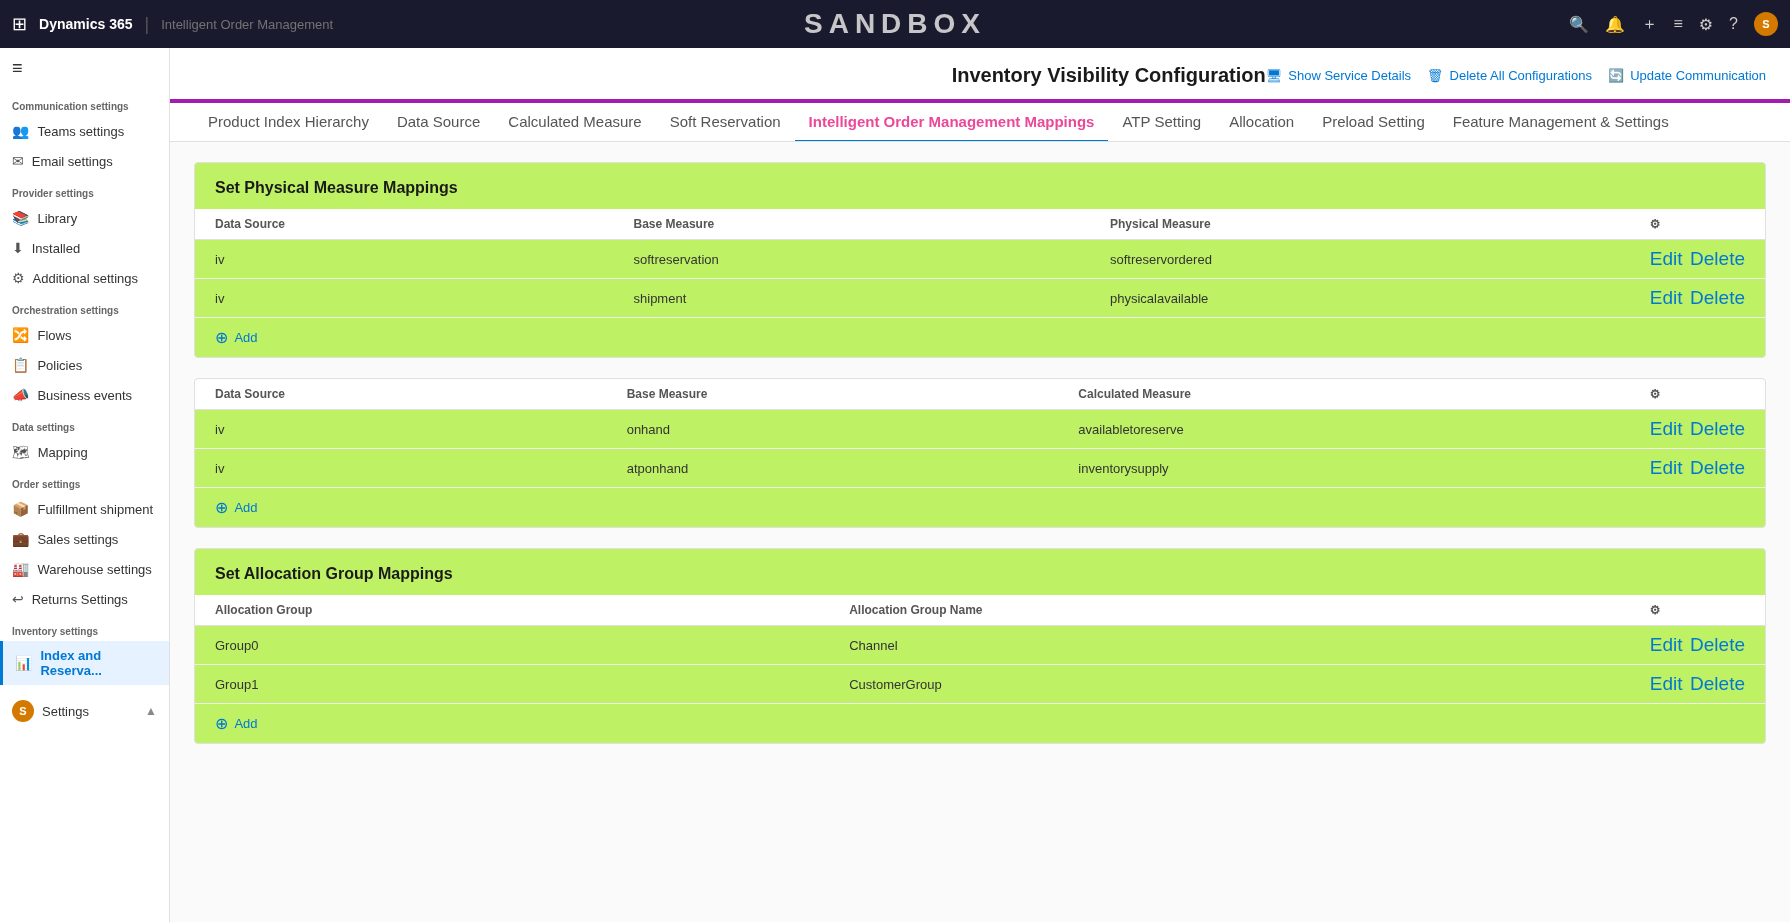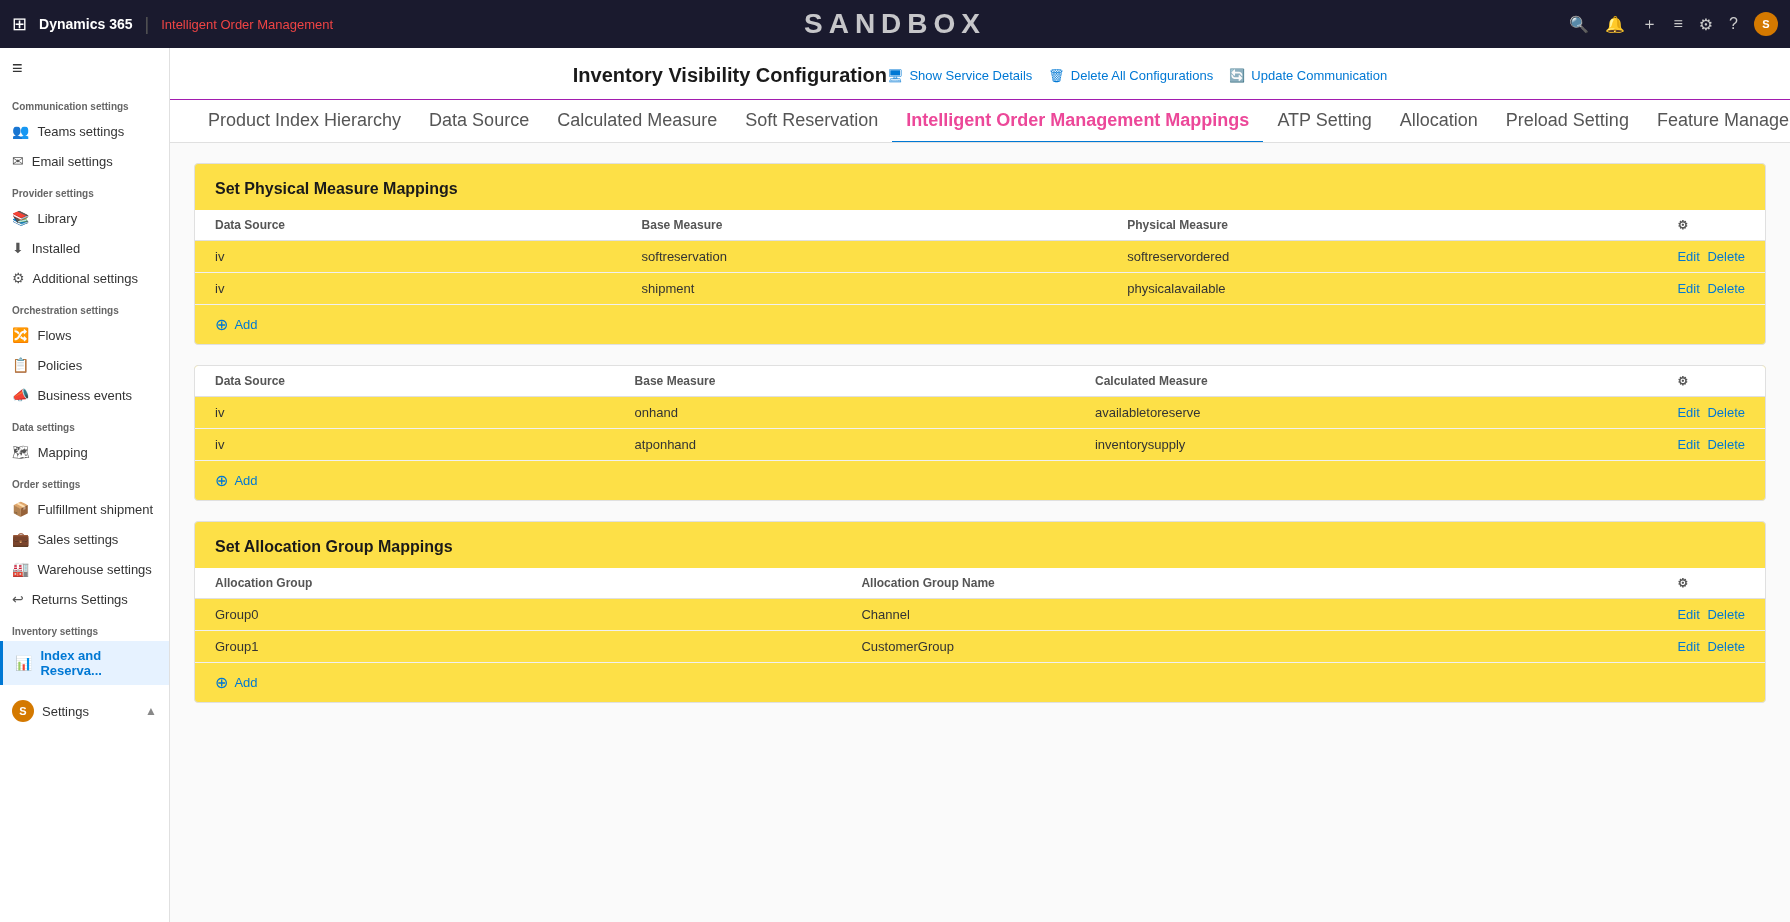--- a/index.html
+++ b/index.html
@@ -12,21 +12,21 @@
       height: 48px;
       display: flex;
       align-items: center;
       padding: 0 12px;
       gap: 12px;
       flex-shrink: 0;
     }
     .topnav-grid { font-size: 18px; cursor: pointer; }
     .topnav-brand { display: flex; align-items: center; gap: 8px; font-size: 14px; font-weight: 600; color: #fff; }
     .topnav-divider { color: #555; font-size: 18px; }
-    .topnav-app { font-size: 13px; color: #ef4444; }
+    .topnav-app { font-size: 13px; color: #737373; }
     .topnav-sandbox { position: absolute; left: 50%; transform: translateX(-50%); font-size: 28px; font-weight: 700; color: #e5e5e5; letter-spacing: 6px; opacity: 0.85; }
     .topnav-actions { margin-left: auto; display: flex; align-items: center; gap: 16px; }
     .topnav-icon { color: #ccc; cursor: pointer; font-size: 16px; }
 
     
     .app-body { display: flex; flex: 1; overflow: hidden; }
 
     
     .sidebar {
       width: 170px;
@@ -83,23 +83,23 @@
       overflow-y: auto;
       background: #fff;
       display: flex;
       flex-direction: column;
     }
 
     
     .page-header {
       display: flex;
       align-items: center;
-      justify-content: center;
+      justify-content: flex-end;
       padding: 16px 24px 12px;
-      border-bottom: 1px solid #a21caf;
+      border-bottom: 4px solid #a21caf;
       flex-shrink: 0;
     }
     .page-title { font-size: 20px; font-weight: 600; color: #1a1a1a; }
     .header-actions { display: flex; align-items: center; gap: 16px; }
     .header-action-btn {
       display: flex; align-items: center; gap: 6px;
       color: #0078d4; cursor: pointer; font-size: 13px;
       background: none; border: none;
     }
 
@@ -109,37 +109,37 @@
       border-bottom: 1px solid #e0e0e0;
       padding: 0 24px;
       flex-shrink: 0;
       background: #fff;
       overflow-x: auto;
     }
     .tab {
       padding: 10px 14px;
       cursor: pointer;
       color: #555;
-      font-size: 18px;
+      font-size: 15px;
       white-space: nowrap;
       border-bottom: 2px solid transparent;
       margin-bottom: -1px;
     }
     .tab.active {
       color: #ec4899;
       border-bottom: 2px solid #0078d4;
       font-weight: 600;
     }
 
     
     .content-area { padding: 20px 24px; flex: 1; overflow-y: auto; background: #fafafa; }
 
     
     .section {
-      background: #fde047;
+      background: #bef264;
       border: 1px solid #e0e0e0;
       border-radius: 4px;
       margin-bottom: 20px;
       overflow: hidden;
     }
     .section-title {
       font-size: 16px;
       font-weight: 600;
       padding: 16px 20px 12px;
       color: #1a1a1a;
@@ -158,21 +158,21 @@
     }
     .data-table td {
       padding: 8px 20px;
       font-size: 13px;
       color: #333;
       border-bottom: 1px solid #f0f0f0;
     }
     .data-table tr:last-of-type td { border-bottom: none; }
     .th-gear { width: 40px; text-align: center; }
     .td-actions { text-align: right; white-space: nowrap; }
-    .action-link { color: #0078d4; cursor: pointer; font-size: 13px; text-decoration: none; }
+    .action-link { color: #0078d4; cursor: pointer; font-size: 19px; text-decoration: none; }
     .actions-sep { color: #ccc; margin: 0 2px; }
 
     
     .add-row {
       display: flex; align-items: center; gap: 6px;
       padding: 10px 20px;
       color: #0078d4; cursor: pointer; font-size: 13px;
       border-top: 1px solid #f0f0f0;
     }
     .add-icon { font-size: 16px; font-weight: 300; }

